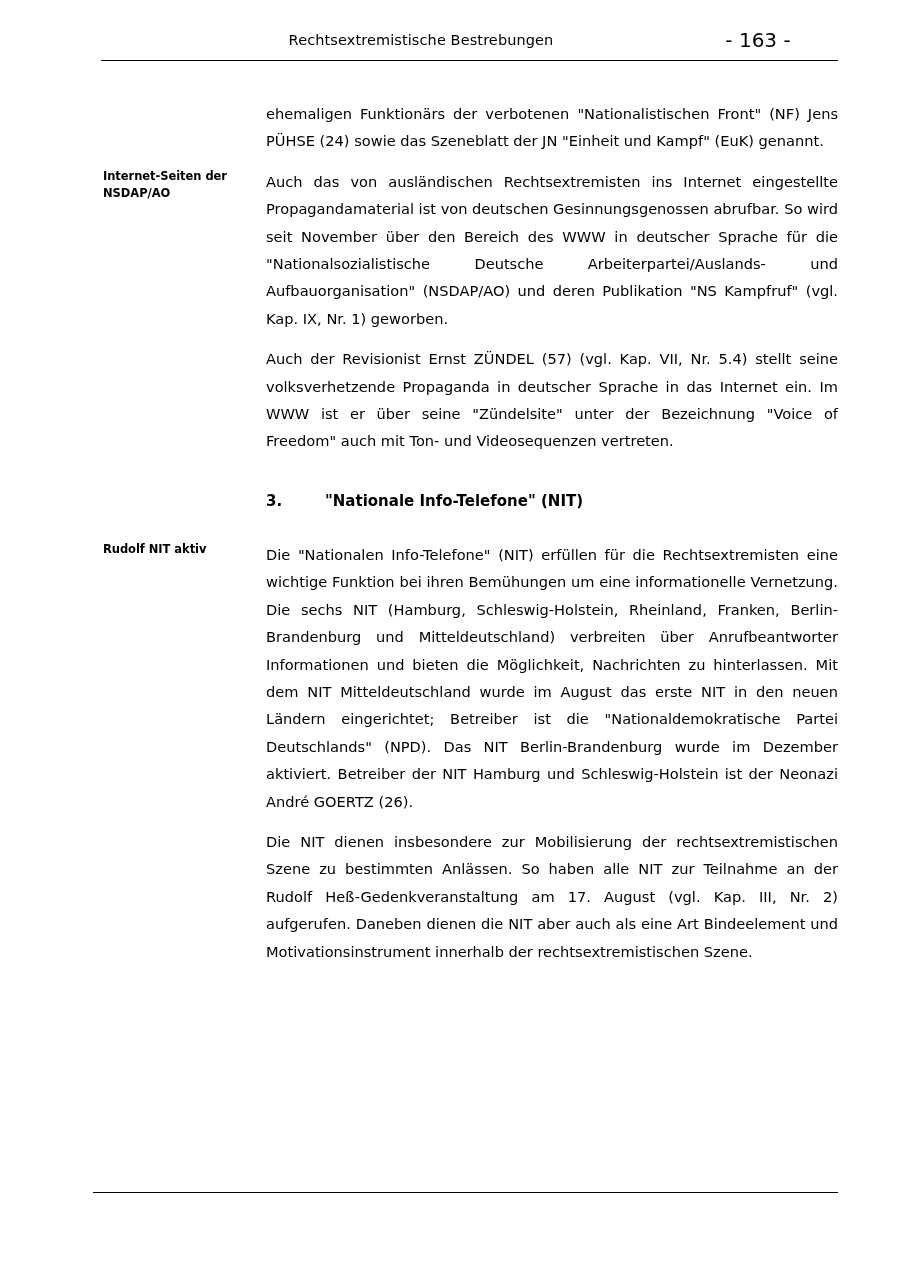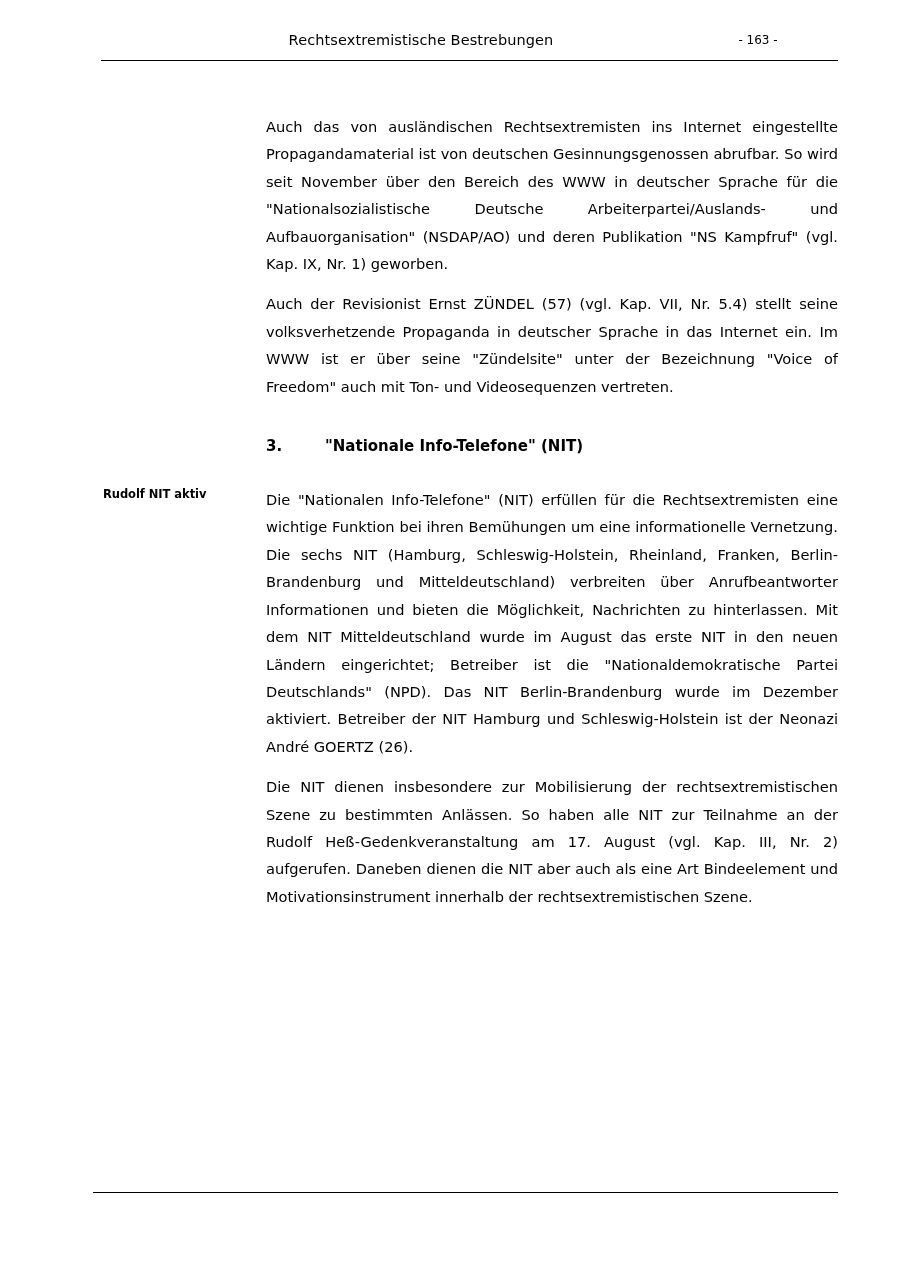--- a/index.html
+++ b/index.html
@@ -42,21 +42,21 @@
     line-height: 20px;
     letter-spacing: 0.1px;
     white-space: nowrap;
   }
   .header-pageno {
     position: absolute;
     right: 0;
     top: 0;
     width: 160px;
     text-align: center;
-    font-size: 12px;
+    font-size: 20px;
     line-height: 20px;
     white-space: nowrap;
   }
   .rule-top {
     position: absolute;
     left: 101px;
     top: 60px;
     width: 737px;
     height: 0;
     border-top: 1.6px solid #000000;
@@ -136,24 +136,28 @@
 <div class="page">
 
   <div class="header">
     <div class="header-title">Rechtsextremistische Bestrebungen</div>
     <div class="header-pageno">- 163 -</div>
   </div>
   <div class="rule-top"></div>
 
   <div class="content">
 
+    <div class="block">
+      <div class="body last-line-left">ehemaligen Funktionärs der verbotenen "Nationalistischen Front" (NF) Jens PÜHSE (24) sowie das Szeneblatt der JN "Einheit und Kampf" (EuK) genannt.</div>
+    </div>
 
     <div class="spacer-sm"></div>
 
     <div class="block">
+      <div class="marginnote">Internet-Seiten der NSDAP/AO</div>
       <div class="body last-line-left">Auch das von ausländischen Rechtsextremisten ins Internet eingestellte Propagandamaterial ist von deutschen Gesinnungsgenossen abrufbar. So wird seit November über den Bereich des WWW in deutscher Sprache für die "Nationalsozialistische Deutsche Arbeiterpartei/Auslands- und Aufbauorganisation" (NSDAP/AO) und deren Publikation "NS Kampfruf" (vgl. Kap. IX, Nr. 1) geworben.</div>
     </div>
 
     <div class="spacer-sm"></div>
 
     <div class="block">
       <div class="body last-line-left">Auch der Revisionist Ernst ZÜNDEL (57) (vgl. Kap. VII, Nr. 5.4) stellt seine volksverhetzende Propaganda in deutscher Sprache in das Internet ein. Im WWW ist er über seine "Zündelsite" unter der Bezeichnung "Voice of Freedom" auch mit Ton- und Videosequenzen vertreten.</div>
     </div>
 
     <div class="spacer-lg"></div>

